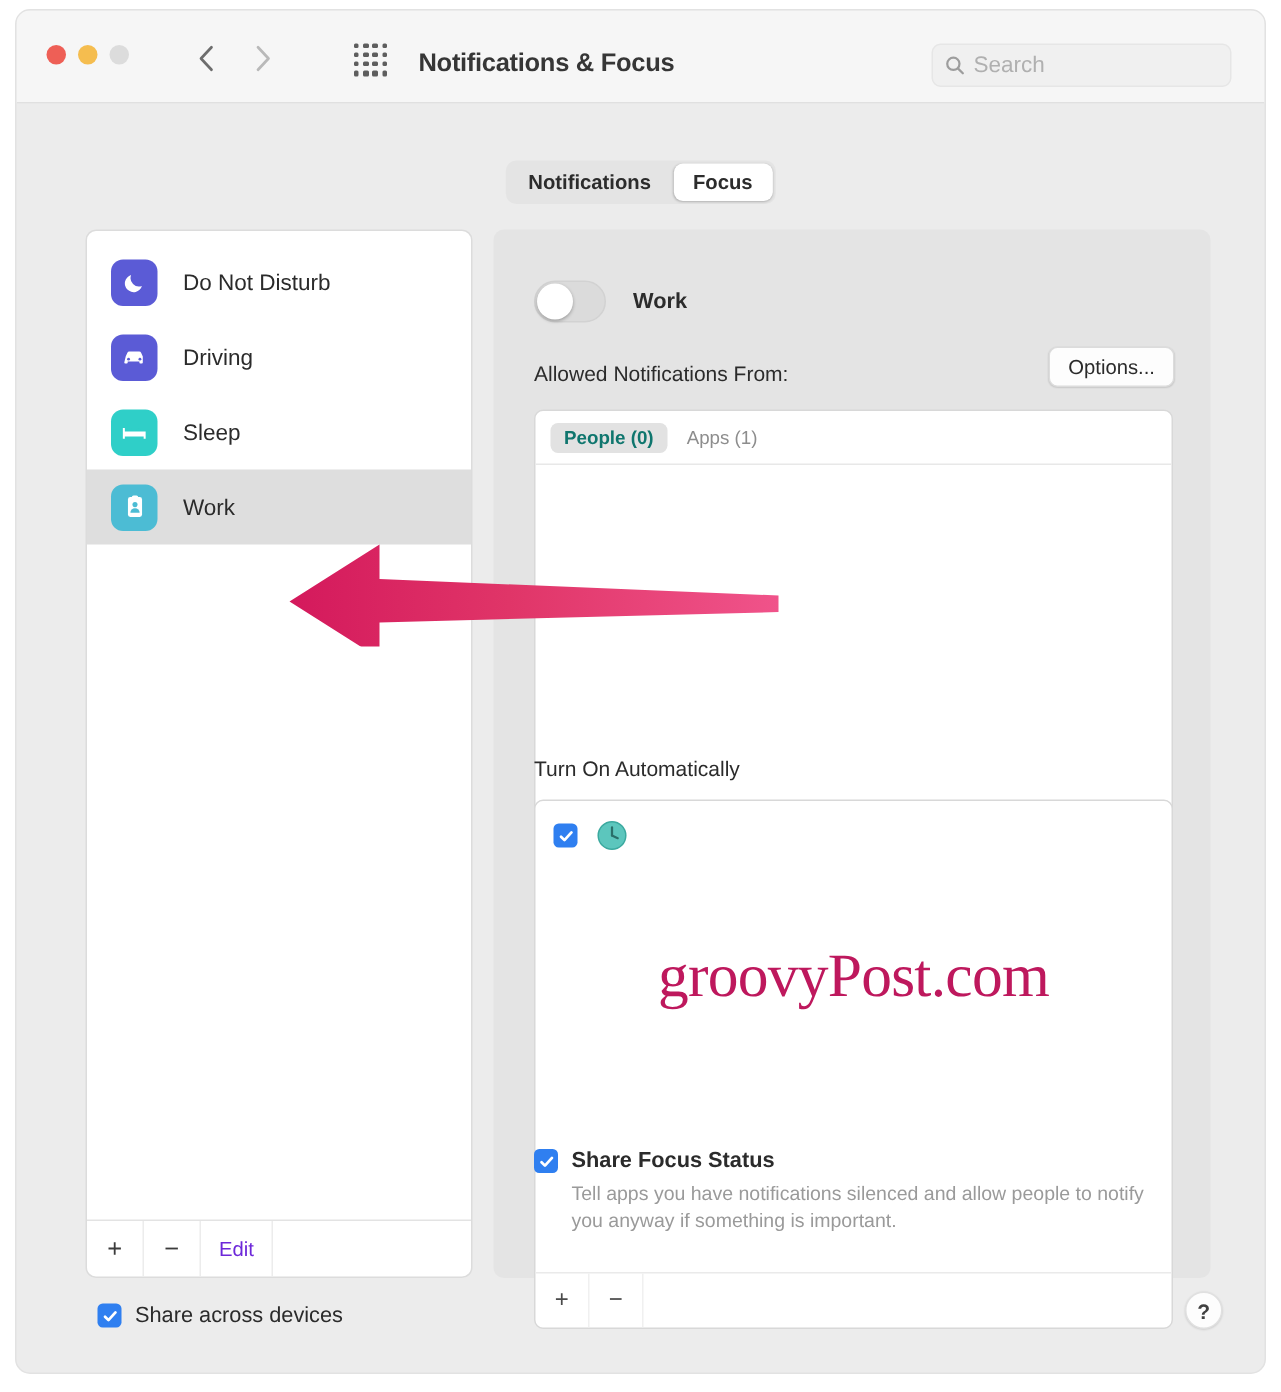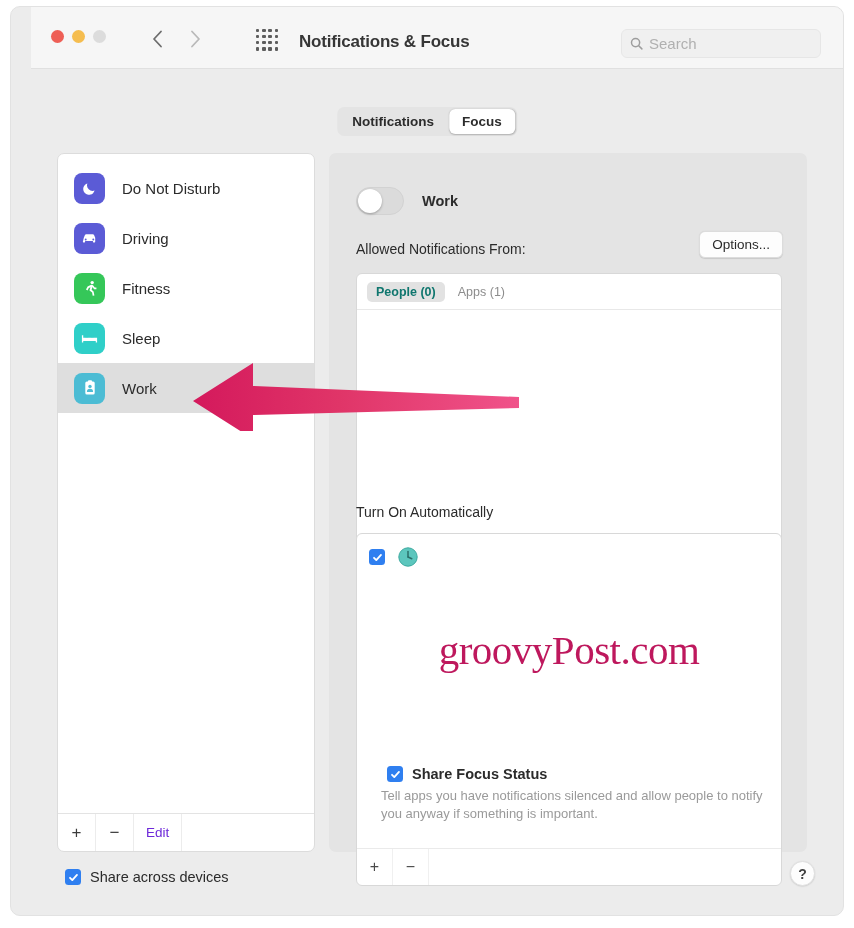--- a/index.html
+++ b/index.html
@@ -15,21 +15,20 @@
   .window {
     position: absolute;
     left: 10px;
     top: 6px;
     width: 834px;
     height: 910px;
     background: #ececec;
     border: 1px solid #e2e2e2;
     border-radius: 10px;
     overflow: hidden;
-    padding-left: 20px;
   }
 
   
   .titlebar {
     position: relative;
     height: 62px;
     background: #f6f6f6;
     border-bottom: 1px solid #e0e0e0;
   }
 
@@ -281,21 +280,21 @@
     font-size: 41px;
     color: #be185d;
     letter-spacing: -0.5px;
   }
 
   .share-focus {
     position: absolute;
     left: 27px; top: 613px;
     width: 430px;
   }
-  .sf-head { display: flex; align-items: center; gap: 9px; margin-left: 31px; }
+  .sf-head { display: flex; align-items: center; gap: 9px; }
   .sf-title { font-size: 14.5px; font-weight: 700; color: #2b2b2b; }
   .sf-desc {
     margin-top: 5px;
     margin-left: 25px;
     font-size: 13px;
     color: #9a9a9a;
     line-height: 1.42;
   }
 
   
@@ -406,29 +405,20 @@
         <span class="focus-icon" style="background:#5b5bd6">
           <svg width="19" height="19" viewBox="0 0 20 20">
               <path d="M4 9.2l1.1-2.6A1.6 1.6 0 0 1 6.6 5.6h6.8a1.6 1.6 0 0 1 1.5 1l1.1 2.6v4.2a.7.7 0 0 1-.7.7h-1a.7.7 0 0 1-.7-.7v-.7H5.4v.7a.7.7 0 0 1-.7.7h-1a.7.7 0 0 1-.7-.7z" fill="#ffffff"></path>
               <circle cx="6" cy="11" r="1" fill="#5b5bd6"></circle>
               <circle cx="14" cy="11" r="1" fill="#5b5bd6"></circle>
             </svg>
         </span>
         <span class="focus-label">Driving</span>
       </div>
 
-      <div class="focus-row">
-        <span class="focus-icon" style="background:#35c759">
-          <svg width="18" height="18" viewBox="0 0 18 18">
-              <circle cx="11.2" cy="3.6" r="1.7" fill="#fff"></circle>
-              <path d="M9.6 6.1 6.6 7.6 5 10.6l1.5.8 1.3-2.4 1.6-.7-.9 3.1 2.6 2.1.6 3.2 1.7-.3-.8-4-2-1.7.9-2.6 1.6 2.1h2.3V8.5h-1.6L12 6.2a2 2 0 0 0-2.4-.1z" fill="#fff"></path>
-            </svg>
-        </span>
-        <span class="focus-label">Fitness</span>
-      </div>
 
       <div class="focus-row">
         <span class="focus-icon" style="background:#2fcfc8">
           <svg width="19" height="19" viewBox="0 0 20 20">
               <path d="M3.4 9.2V6.6H2v7.6h1.4v-1.6h13.2v1.6H18V9.2z" fill="#fff"></path>
               <path d="M5.6 8.6a1.5 1.5 0 1 1 3 0zM11.4 8.6a1.5 1.5 0 1 1 3 0z" fill="#2fcfc8"></path>
             </svg>
         </span>
         <span class="focus-label">Sleep</span>
       </div>

